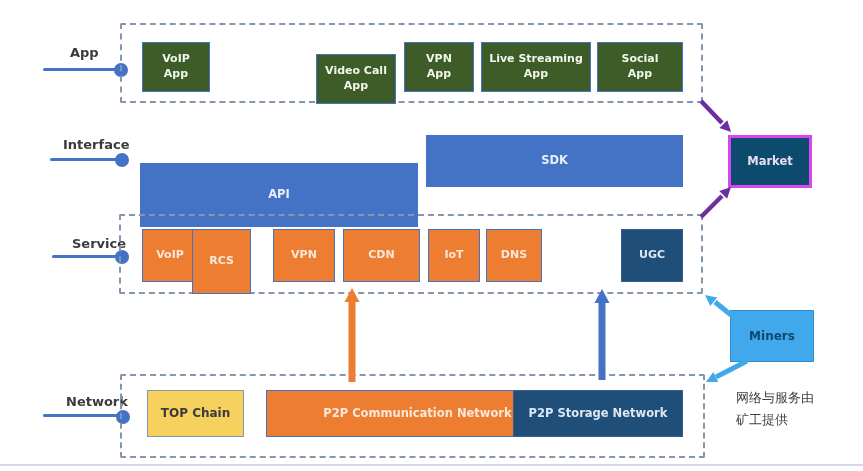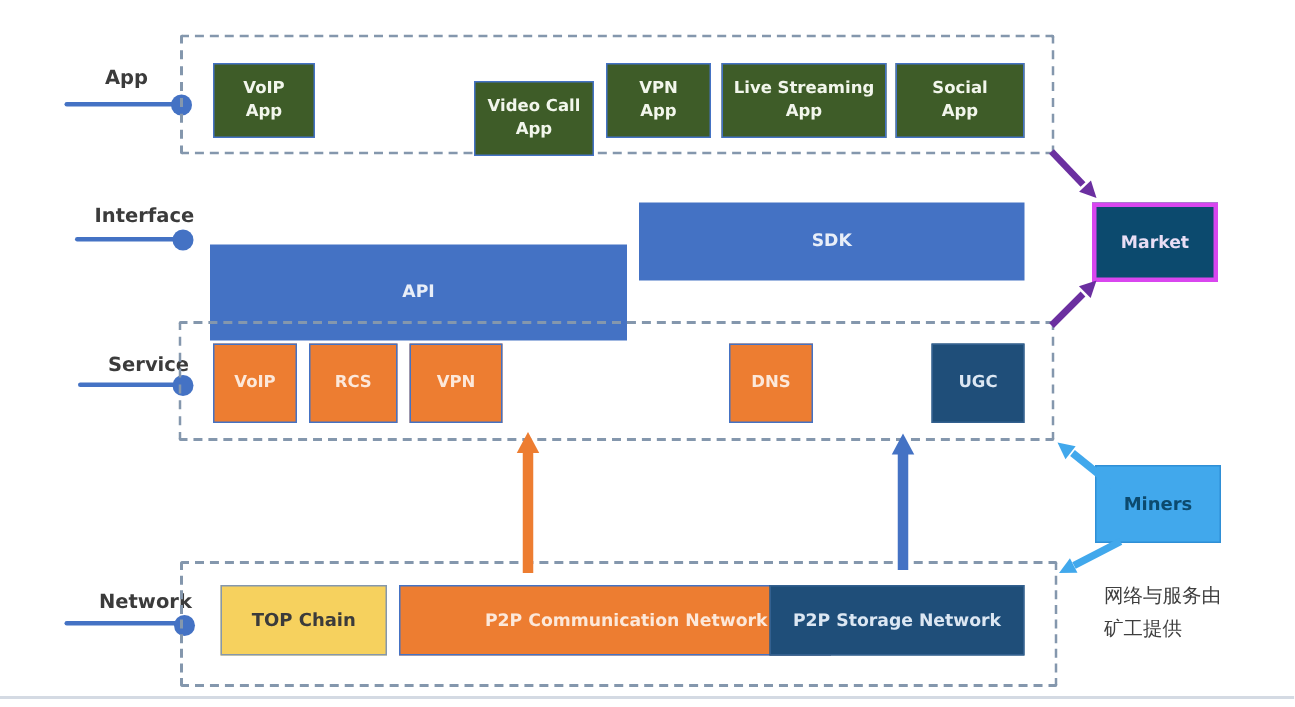--- a/index.html
+++ b/index.html
@@ -60,31 +60,33 @@
 
   <div class="box blue" style="left:140px;top:135px;width:278px;height:64px;margin-top:28px;">API</div>
   <div class="box blue" style="left:426px;top:135px;width:257px;height:52px;">SDK</div>
 
   <span class="layer-label" style="left:72px;top:236px;">Service</span>
   <div class="layer-line" style="left:52px;top:255px;width:66px;"></div>
   <div class="layer-node" style="left:115px;top:250px;"></div>
   <div class="dashed-box" style="left:119px;top:214px;width:584px;height:80px;"></div>
 
   <div class="box orange" style="left:142px;top:229px;width:56px;height:53px;">VoIP</div>
-  <div class="box orange" style="left:206px;top:229px;width:59px;height:53px;">RCS</div>
+  <div class="box orange" style="left:192px;top:229px;width:59px;height:65px;">RCS</div>
   <div class="box orange" style="left:273px;top:229px;width:62px;height:53px;">VPN</div>
+  <div class="box orange" style="left:343px;top:229px;width:77px;height:53px;">CDN</div>
+  <div class="box orange" style="left:428px;top:229px;width:52px;height:53px;">IoT</div>
   <div class="box orange" style="left:486px;top:229px;width:56px;height:53px;">DNS</div>
   <div class="box navy" style="left:621px;top:229px;width:62px;height:53px;">UGC</div>
 
   <span class="layer-label" style="left:66px;top:394px;">Network</span>
   <div class="layer-line" style="left:43px;top:414px;width:76px;"></div>
   <div class="layer-node" style="left:116px;top:410px;"></div>
   <div class="dashed-box" style="left:120px;top:374px;width:585px;height:84px;"></div>
 
-  <div class="box yellow" style="left:147px;top:390px;width:111px;height:47px;">TOP Chain</div>
+  <div class="box yellow" style="left:147px;top:390px;width:97px;height:47px;">TOP Chain</div>
   <div class="box orange wide" style="left:266px;top:390px;width:288px;height:47px;padding-left:15px;">P2P Communication Network</div>
   <div class="box navy wide" style="left:513px;top:390px;width:170px;height:47px;">P2P Storage Network</div>
 
   <div class="box purple" style="left:728px;top:135px;width:84px;height:53px;">Market</div>
 
   <div class="box lightblue" style="left:730px;top:310px;width:84px;height:52px;">Miners</div>
   <div class="caption" style="left:736px;top:387px;width:100px;font-size:13px;">网络与服务由
 矿工提供</div>
 
   <svg class="arrows" width="863" height="471" viewBox="0 0 863 471">

